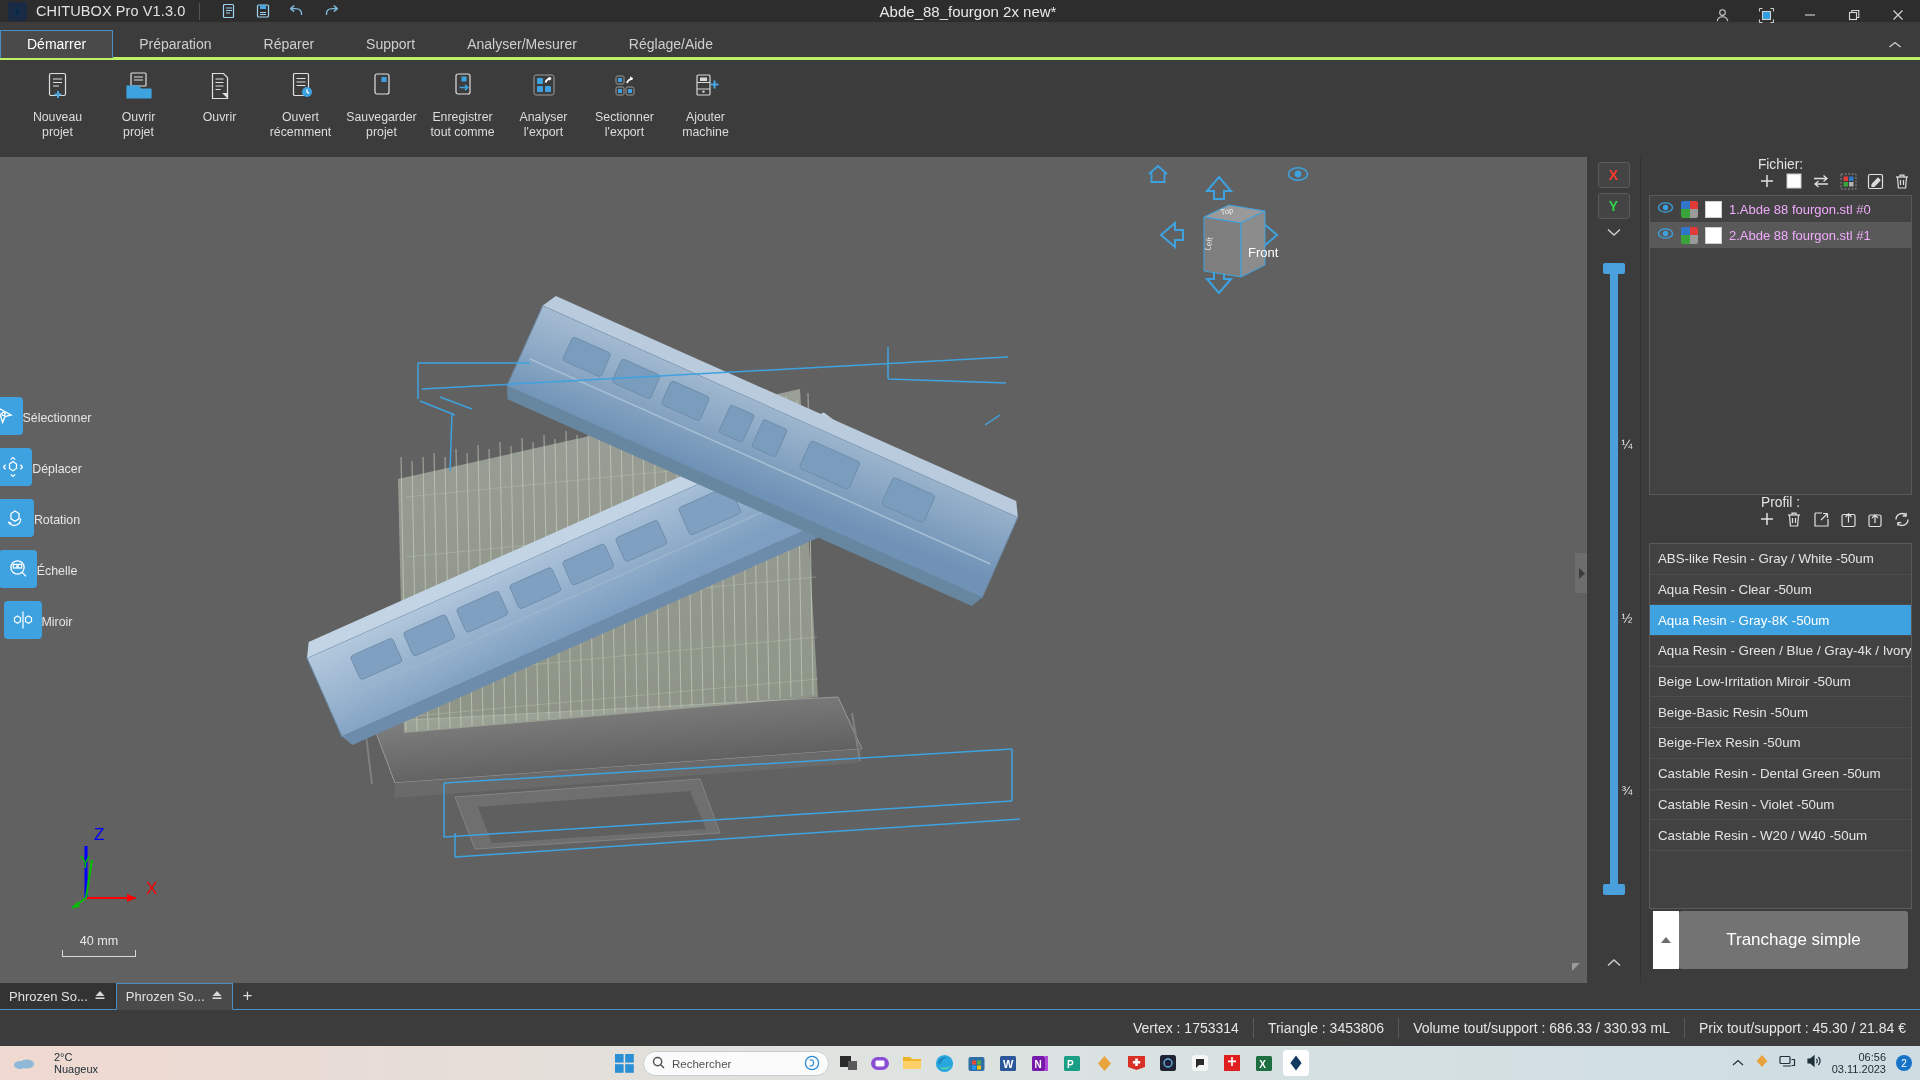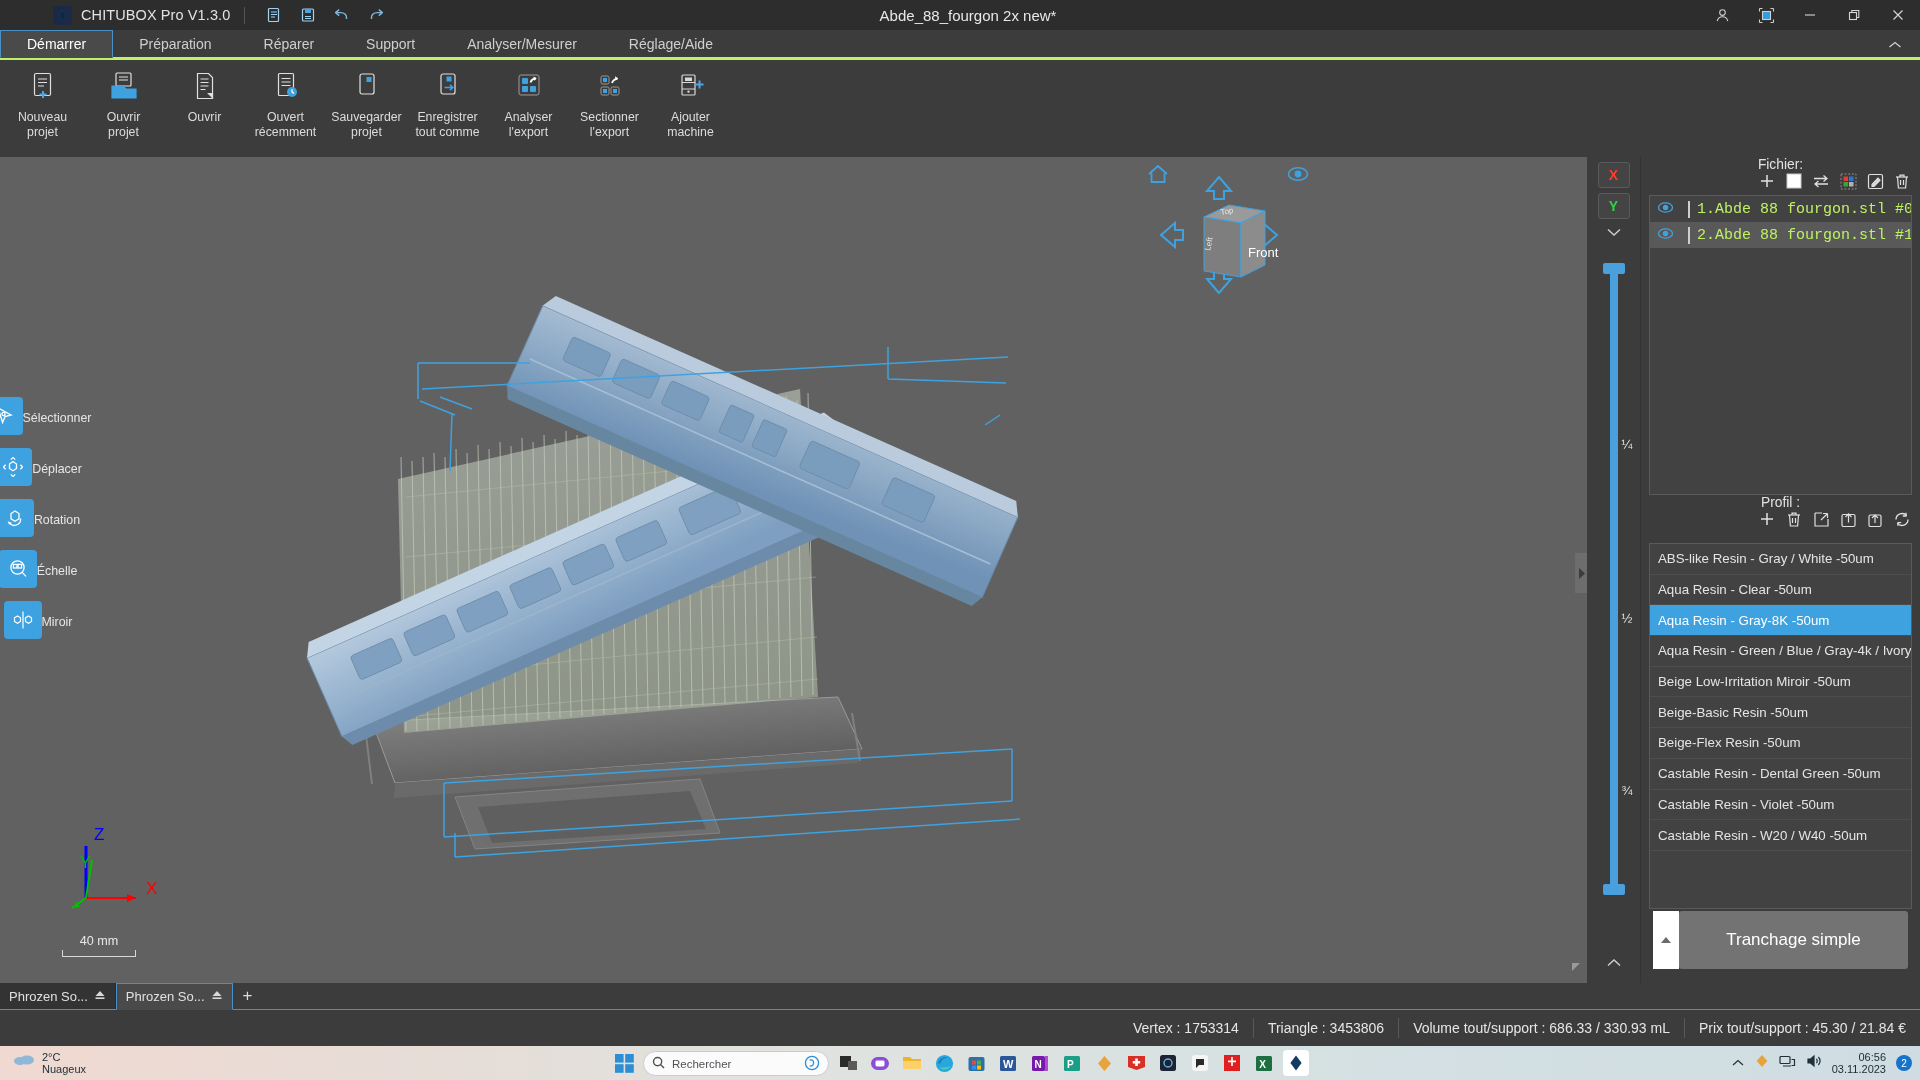--- a/index.html
+++ b/index.html
@@ -8,22 +8,22 @@
     overflow: hidden;
     background: #3c3c3c;
     font-family: "Liberation Sans", sans-serif;
     color: #dcdcdc;
     -webkit-font-smoothing: antialiased;
   }
   #app { position: relative; width: 1920px; height: 1080px; }
 
   
   .titlebar {
-    position: absolute; top: 0; left: 0; width: 1920px; height: 30px;
-    background: #2d2d2d; display: flex; align-items: center; padding-left: 45px;
+    position: absolute; top: 0; left: 0; width: 1920px; height: 22px;
+    background: #2d2d2d; display: flex; align-items: center;
   }
   .tb-logo { margin-left: 7px; width: 20px; height: 20px; display:flex; align-items:center; justify-content:center; }
   .tb-appname { margin-left: 9px; font-size: 14.5px; color: #e2e2e2; letter-spacing: .1px; }
   .tb-sep { width:1px; height:17px; background:#545454; margin: 0 12px 0 14px; }
   .tb-icon {
     width: 34px; height: 30px; display:flex; align-items:center; justify-content:center;
   }
   .tb-title {
     position: absolute; left: 8px; width: 1920px; text-align: center;
     font-size: 15px; color: #e8e8e8; pointer-events: none;
@@ -47,21 +47,21 @@
     margin-bottom: -1px;
   }
   .ribbon-collapse {
     position: absolute; right: 14px; top: 4px; width: 22px; height: 22px;
     display:flex; align-items:center; justify-content:center;
   }
 
   
   .ribbon {
     position: absolute; top: 60px; left: 0; width: 1920px; height: 97px;
-    background: #3c3c3c; display: flex; align-items: flex-start; padding-left: 2px;
+    background: #3c3c3c; display: flex; align-items: flex-start; padding-left: 17px;
   }
   .rbtn {
     width: 81px; height: 92px; padding-top: 9px;
     display:flex; flex-direction: column; align-items:center;
   }
   .rbtn .ic { height: 34px; display:flex; align-items:center; justify-content:center; }
   .rbtn .lbl {
     margin-top: 7px; font-size: 12.3px; line-height: 14.5px; text-align: center;
     color: #dcdcdc; white-space: pre-line;
   }
@@ -128,21 +128,21 @@
   .rp-head { display:flex; align-items:center; height: 38px; padding: 0 9px; flex-direction: column; }
   .rp-head .ttl { font-size: 13.8px; color:#e2e2e2; }
   .rp-head .acts { margin-left:auto; display:flex; align-items:center; gap: 9px; }
   .rp-head .acts > span { display:flex; align-items:center; justify-content:center; width:18px; height:18px;}
   .filelist {
     margin: 0 8px; border: 1px solid #5a5a5a; background: #424242;
     height: 300px; overflow: hidden;
   }
   .frow { display:flex; align-items:center; height: 26px; padding: 0 7px; gap: 7px; }
   .frow.sel { background: #595959; }
-  .frow .nm { font-size: 15px; color:#bef264; white-space:nowrap;font-family:Liberation Mono, monospace; }
+  .frow .nm { font-size: 13px; color:#f0abfc; white-space:nowrap; }
   .sw-color { width:17px; height:17px; border-radius:2px; overflow:hidden; display:grid;
               grid-template-columns:1fr 1fr; grid-template-rows:1fr 1fr; }
   .sw-white { width:17px; height:17px; background:#fff; border:1px solid #cfcfcf; }
 
   .profilelist {
     margin: 6px 8px 0 8px; border: 1px solid #5a5a5a; background:#424242;
     flex: 1; overflow: hidden;
   }
   .prow {
     height: 30.7px; display:flex; align-items:center; padding: 0 8px;
@@ -180,21 +180,21 @@
   }
   .stitem { font-size: 14px; color:#e6e6e6; padding: 0 14px; display:flex; align-items:center; height:20px; }
   .stitem + .stitem { border-left: 1px solid #595959; }
 
   
   .taskbar {
     position:absolute; top: 1046px; left:0; width:1920px; height:34px;
     background: linear-gradient(90deg,#f0d9d0 0%, #e8dcd6 18%, #dfe3e0 45%, #d4e0e2 72%, #cfdde2 100%);
     display:flex; align-items:center;
   }
-  .tb-weather { display:flex; align-items:flex-start; gap:6px; margin-left: 12px; }
+  .tb-weather { display:flex; align-items:flex-end; gap:18px; margin-left: 12px; }
   .tb-weather .txt { font-size: 11px; color:#20303a; line-height: 12px; }
   .tb-center { position:absolute; left: 50%; transform: translateX(-50%); display:flex; align-items:flex-end; gap: 6px; }
   .winbtn { width:26px; height:26px; display:flex; align-items:center; justify-content:center;}
   .searchbox {
     width: 186px; height: 25px; border-radius: 13px; background:#fbfbfc; border:1px solid #c8ccd0;
     display:flex; align-items:center; gap:7px; padding: 0 8px;
     font-size: 11.5px; color:#4e5255;
   }
   .tbicon { width:26px; height:26px; border-radius:4px; display:flex; align-items:center; justify-content:center; }
   .tb-tray { position:absolute; right: 8px; display:flex; align-items:center; gap:10px; }

